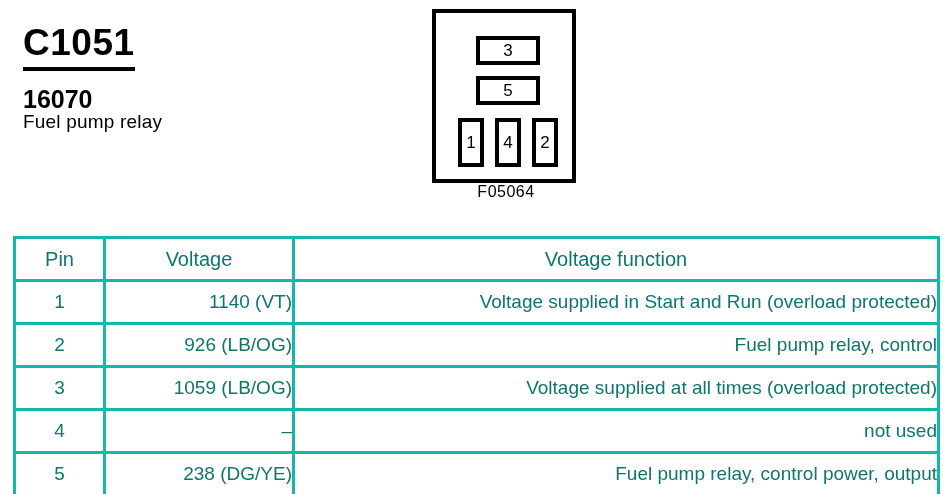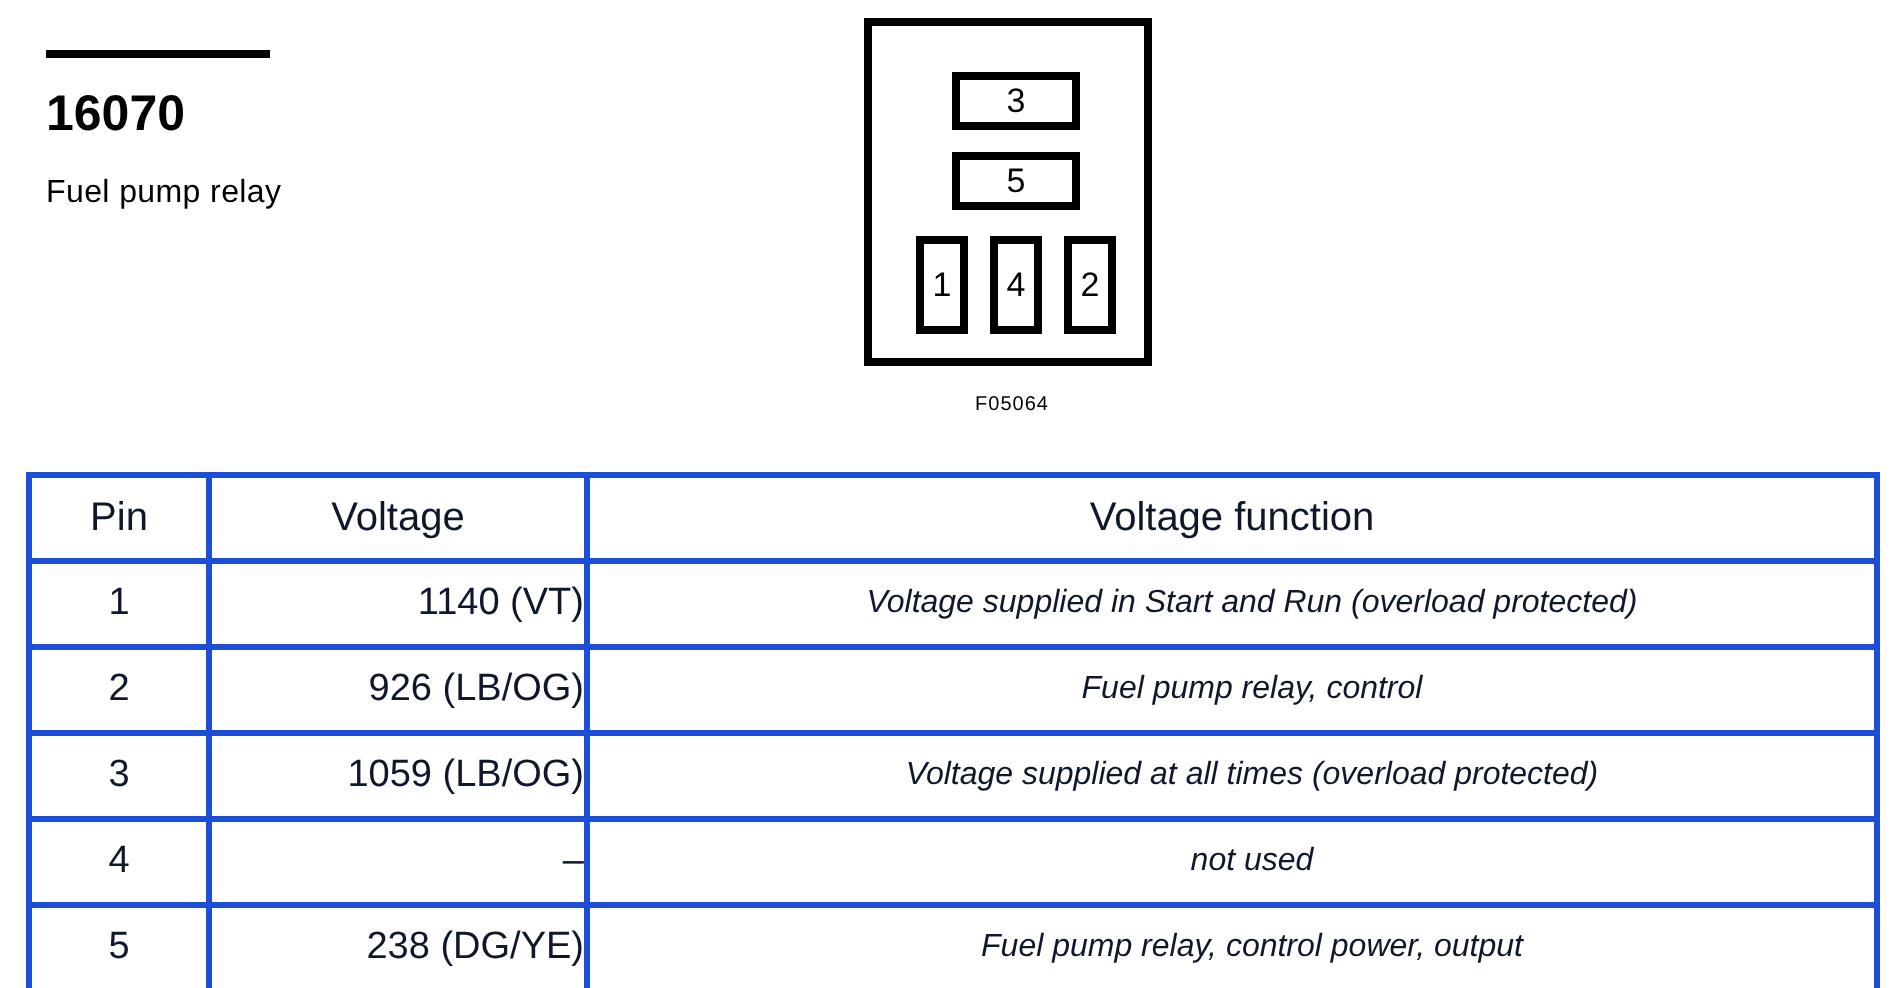--- a/index.html
+++ b/index.html
@@ -36,23 +36,22 @@
     background: #000000;
     margin-top: 3px;
   }
   #part-number {
     font-size: 25px;
     font-weight: bold;
     margin-top: 14px;
     line-height: 28px;
   }
   #component-name {
-    font-size: 16px;
+    font-size: 19px;
     font-weight: normal;
-    margin-top: 17px;
     line-height: 18px;
     letter-spacing: 0.2px;
   }
 
   
   #connector-figure {
     position: absolute;
     left: 432px;
     top: 9px;
     width: 148px;
@@ -80,69 +79,68 @@
   
   #pin-cell-3 { left: 40px; top: 23px;  width: 64px; height: 29px; }
   #pin-cell-5 { left: 40px; top: 63px;  width: 64px; height: 29px; }
   
   #pin-cell-1 { left: 22px;  top: 105px; width: 26px; height: 49px; }
   #pin-cell-4 { left: 59px;  top: 105px; width: 26px; height: 49px; }
   #pin-cell-2 { left: 96px;  top: 105px; width: 26px; height: 49px; }
 
   #figure-caption {
     text-align: center;
-    font-size: 10px;
-    margin-top: 14px;
+    font-size: 16px;
     letter-spacing: 0.5px;
   }
 
   
   #pin-table {
     position: absolute;
     left: 13px;
     top: 236px;
     width: 924px;
     border-collapse: collapse;
     table-layout: fixed;
     background: #ffffff;
   }
   #pin-table td, #pin-table th {
-    border: 3px solid #1d4ed8;
+    border: 3px solid #14b8a6;
     height: 40px;
     padding: 0;
     font-weight: normal;
-    color: #0f172a;
+    color: #0f766e;
   }
   #pin-table col.col-pin      { width: 90px; }
   #pin-table col.col-circuit  { width: 189px; }
   #pin-table col.col-function { width: 645px; }
 
   #pin-table thead th {
     font-size: 20px;
     text-align: center;
   }
   #pin-table tbody td.cell-pin {
     font-size: 19px;
     text-align: center;
   }
   #pin-table tbody td.cell-circuit {
     font-size: 19px;
     text-align: right;
   }
   #pin-table tbody td.cell-function {
-    font-size: 16px;
-    text-align: center;
+    font-size: 19px;
+    text-align: right;
     padding-left: 20px;
-    font-style: italic;
   }
 </style>
 </head>
 <body>
 
 <div id="header-block">
+  <div id="connector-id">C1051</div>
   <div id="connector-id-rule"></div>
   <div id="part-number">16070</div>
   <div id="component-name">Fuel pump relay</div>
 </div>
 
 <div id="connector-figure">
   <div id="connector-body">
     <div class="pin-cell" id="pin-cell-3">
       <span>3</span>
     </div>

